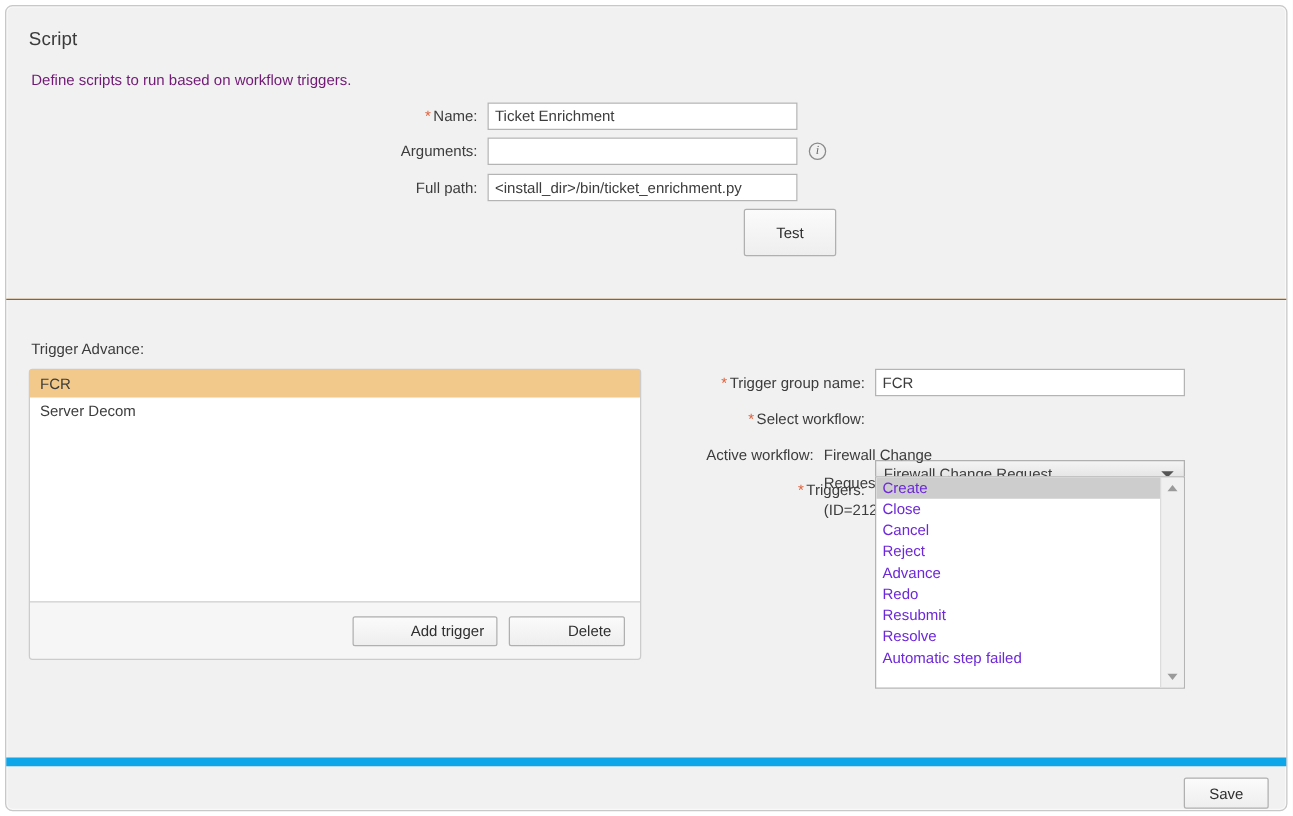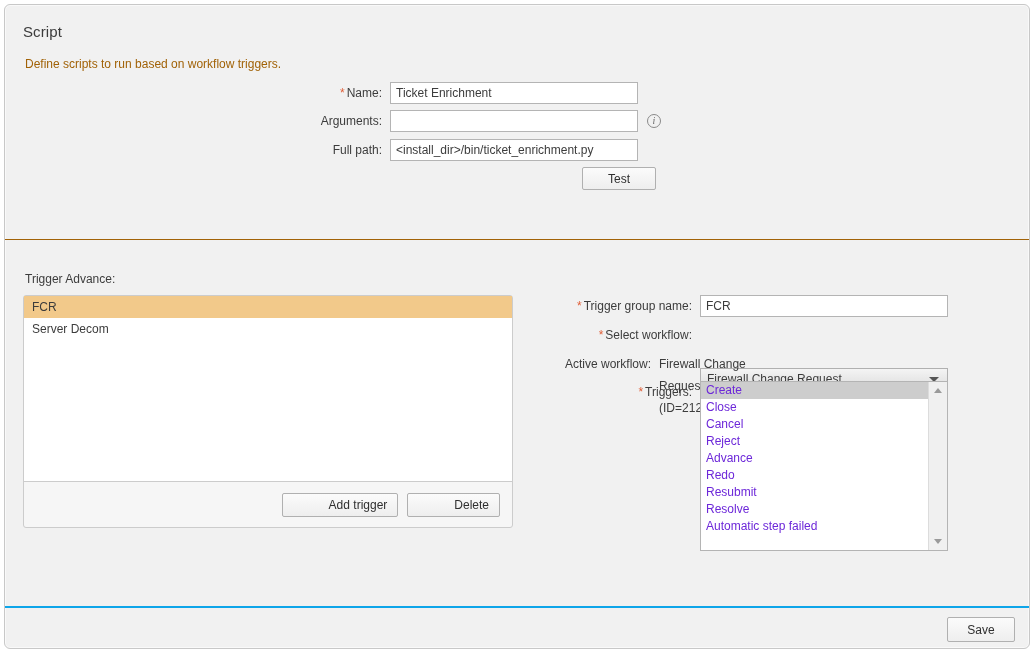--- a/index.html
+++ b/index.html
@@ -36,21 +36,21 @@
     left: 18px; top: 18px;
     font-size: 15px;
     color: #3b3b3b;
     letter-spacing: 0.1px;
   }
 
   .section-desc {
     position: absolute;
     left: 20px; top: 52px;
     font-size: 12px;
-    color: #a16207;
+    color: #701a75;
   }
 
   .form-row {
     position: absolute;
     display: flex;
     align-items: center;
     height: 22px;
   }
   .form-label {
     width: 180px;
@@ -100,22 +100,22 @@
     background: linear-gradient(#fbfbfb, #eeeeee);
     border: 1px solid #b0b0b0;
     border-radius: 2px;
     padding: 0 10px;
     height: 23px;
     cursor: pointer;
   }
 
   .test-btn {
     position: absolute;
-    left: 577px; top: 162px;
-    width: 74px; height: 23px;
+    left: 590px; top: 162px;
+    width: 74px; height: 38px;
   }
 
   
   .trigger-section {
     position: absolute;
     left: 0; top: 236px; right: 0;
     height: 367px;
   }
 
   .tg-label {
@@ -282,21 +282,21 @@
     border-right: 4px solid transparent;
   }
   .sb-arrow.up .glyph { border-bottom: 5px solid #9a9a9a; }
   .sb-arrow.down .glyph { border-top: 5px solid #9a9a9a; }
 
   
   .footer {
     position: absolute;
     left: 0; right: 0; bottom: 0;
     height: 42px;
-    border-top: 2px solid #0ea5e9;
+    border-top: 7px solid #0ea5e9;
   }
   .save-btn {
     position: absolute;
     right: 14px; top: 9px;
     width: 68px; height: 25px;
   }
 </style>
 </head>
 <body>
 

